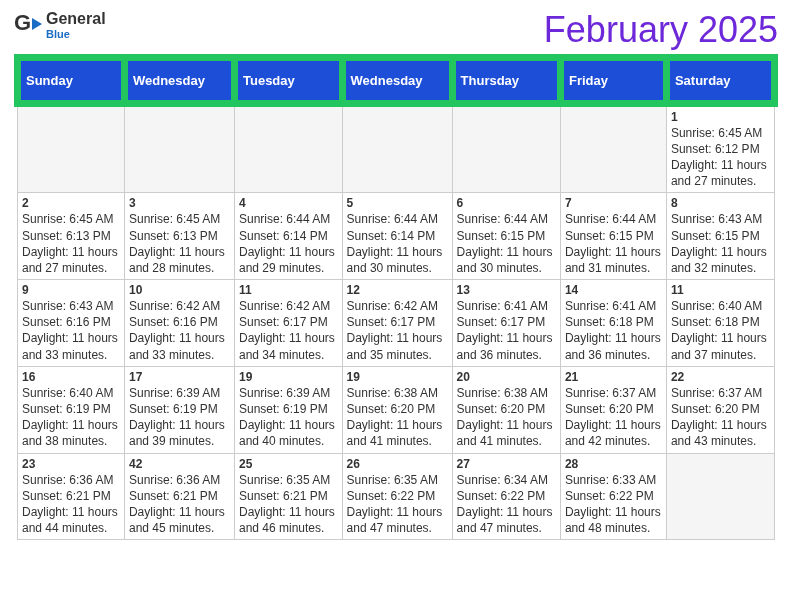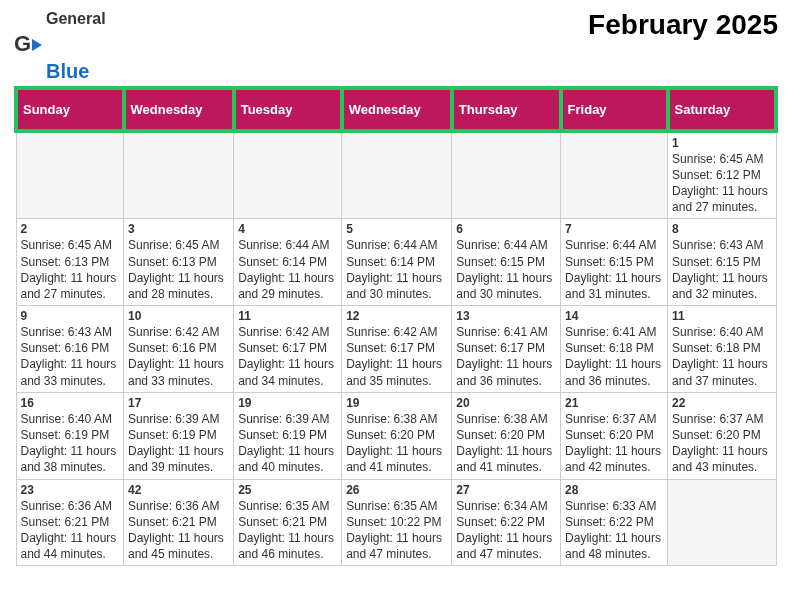--- a/index.html
+++ b/index.html
@@ -23,63 +23,62 @@
       margin-bottom: 2px;
     }
     .logo {
       display: flex;
       align-items: center;
     }
     .logo-text {
       display: flex;
       flex-direction: column;
       line-height: 1.1;
-      gap: 32px;
     }
     .logo-general {
       font-size: 16px;
       font-weight: bold;
       color: #333;
     }
     .logo-blue {
-      font-size: 20px;
+      font-size: 11px;
       font-weight: bold;
       color: #1a6cc4;
     }
     .logo-icon {
       width: 30px;
       height: 30px;
       margin-right: 2px;
     }
     .title-section {
       text-align: right;
     }
     .month-title {
-      font-size: 28px;
-      font-weight: bold;
-      color: #000000;
+      font-size: 36px;
+      font-weight: normal;
+      color: #6d28d9;
       line-height: 1.1;
     }
     .location {
       font-size: 14px;
       color: #555;
     }
     .calendar {
       width: 100%;
       border-collapse: collapse;
       margin-top: 4px;
     }
     .calendar th {
-      background: #be185d;
+      background: #1d4ed8;
       color: #fff;
       text-align: left;
       padding: 12px 5px;
       font-size: 13px;
       font-weight: bold;
-      border: 4px solid #22c55e;
+      border: 7px solid #22c55e;
     }
     .calendar td {
       border: 1px solid #ccc;
       vertical-align: top;
       padding: 3px 4px;
       width: 113px;
       height: 82px;
       font-size: 9.5px;
       color: #333;
       background: #fff;
@@ -293,21 +292,21 @@
           </td>
           <td>
             <span class="day-number">25</span>
             <div class="day-info">Sunrise: 6:35 AM
 Sunset: 6:21 PM
 Daylight: 11 hours and 46 minutes.</div>
           </td>
           <td>
             <span class="day-number">26</span>
             <div class="day-info">Sunrise: 6:35 AM
-Sunset: 10:22 PM
+Sunset: 6:22 PM
 Daylight: 11 hours and 47 minutes.</div>
           </td>
           <td>
             <span class="day-number">27</span>
             <div class="day-info">Sunrise: 6:34 AM
 Sunset: 6:22 PM
 Daylight: 11 hours and 47 minutes.</div>
           </td>
           <td>
             <span class="day-number">28</span>

